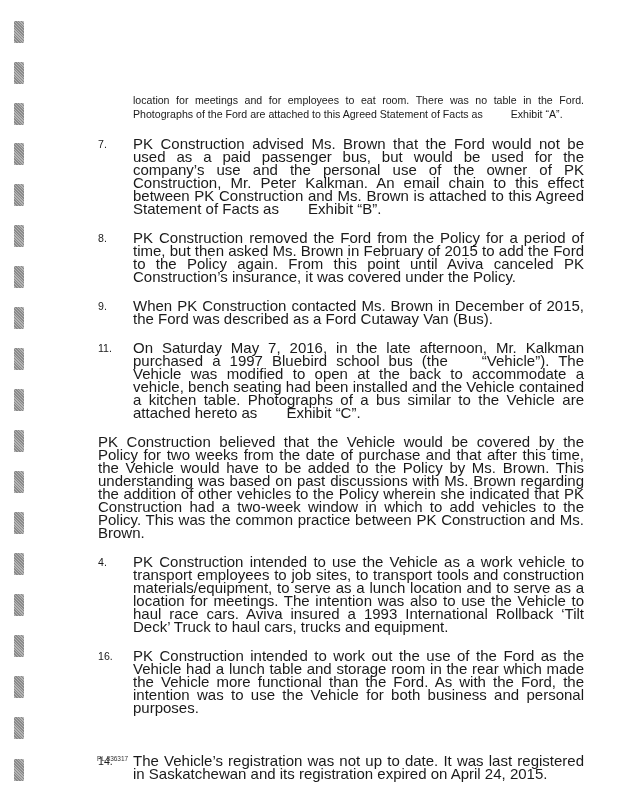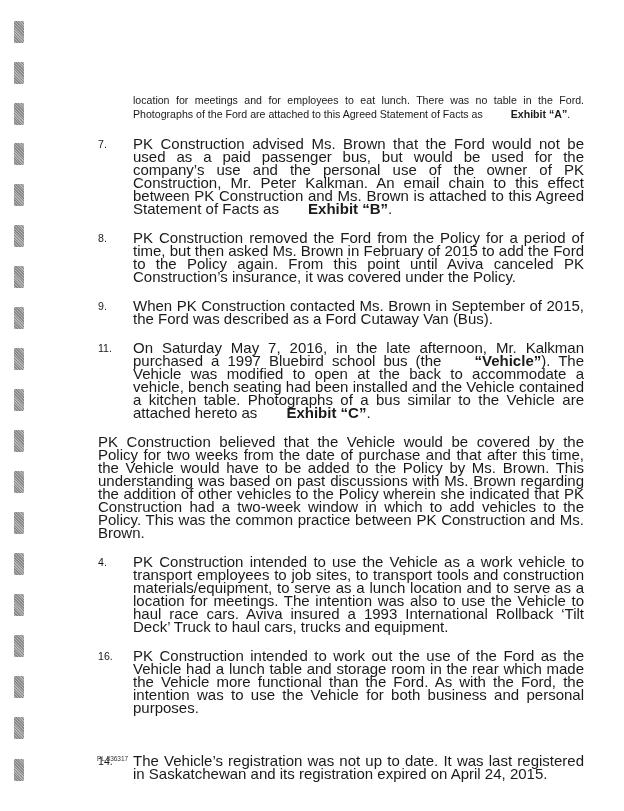--- a/index.html
+++ b/index.html
@@ -12,21 +12,21 @@
     position: absolute; left: 0; width: 10px; height: 22px;
     background: repeating-linear-gradient(45deg, #8a8a8a 0 1px, #b4b4b4 1px 2px);
     border-radius: 1px;
   }
   .page { position: absolute; left: 98px; top: 93px; width: 486px; }
   .cont { margin-left: 35px; font-size: 10.6px; line-height: 14.2px; text-align: justify; }
   .para { display: flex; margin-top: 16px; }
   .para.gap-lg { margin-top: 40px; }
   .num { width: 35px; flex: 0 0 35px; font-size: 10.6px; line-height: 14.2px; }
   .body { flex: 1; font-size: 15px; line-height: 13px; text-align: justify; }
-  b { font-weight: bold; padding-left: 25px; }
+  b { font-weight: normal; padding-left: 25px; }
   .footer { position: absolute; left: 97px; top: 755px; font-size: 6.5px; color: #333; }
 </style>
 </head>
 <body>
 
 <div class="binder">
   <div class="hole" style="top:21px"></div>
   <div class="hole" style="top:62px"></div>
   <div class="hole" style="top:103px"></div>
   <div class="hole" style="top:143px"></div>
@@ -41,35 +41,35 @@
   <div class="hole" style="top:512px"></div>
   <div class="hole" style="top:553px"></div>
   <div class="hole" style="top:594px"></div>
   <div class="hole" style="top:635px"></div>
   <div class="hole" style="top:676px"></div>
   <div class="hole" style="top:717px"></div>
   <div class="hole" style="top:759px"></div>
 </div>
 
 <div class="page">
-  <div class="cont"><span>location for meetings and for employees to eat lunch. There was no table in the Ford. Photographs of the Ford are attached to this Agreed Statement of Facts as </span><b>Exhibit “A”</b><span>.</span></div>
+  <div class="cont"><span>location for meetings and for employees to eat room. There was no table in the Ford. Photographs of the Ford are attached to this Agreed Statement of Facts as </span><b>Exhibit “A”</b><span>.</span></div>
 
   <div class="para">
     <div class="num">7.</div>
     <div class="body"><span>PK Construction advised Ms. Brown that the Ford would not be used as a paid passenger bus, but would be used for the company’s use and the personal use of the owner of PK Construction, Mr. Peter Kalkman. An email chain to this effect between PK Construction and Ms. Brown is attached to this Agreed Statement of Facts as </span><b>Exhibit “B”</b><span>.</span></div>
   </div>
 
   <div class="para">
     <div class="num">8.</div>
     <div class="body">PK Construction removed the Ford from the Policy for a period of time, but then asked Ms. Brown in February of 2015 to add the Ford to the Policy again.  From this point until Aviva canceled PK Construction’s insurance, it was covered under the Policy.</div>
   </div>
 
   <div class="para">
     <div class="num">9.</div>
-    <div class="body">When PK Construction contacted Ms. Brown in September of 2015, the Ford was described as a Ford Cutaway Van (Bus).</div>
+    <div class="body">When PK Construction contacted Ms. Brown in December of 2015, the Ford was described as a Ford Cutaway Van (Bus).</div>
   </div>
 
   <div class="para">
     <div class="num">11.</div>
     <div class="body"><span>On Saturday May 7, 2016, in the late afternoon, Mr. Kalkman purchased a 1997 Bluebird school bus (the </span><b>“Vehicle”</b><span>).  The Vehicle was modified to open at the back to accommodate a vehicle, bench seating had been installed and the Vehicle contained a kitchen table.  Photographs of a bus similar to the Vehicle are attached hereto as </span><b>Exhibit “C”</b><span>.</span></div>
   </div>
 
   <div class="para">
     <div class="body">PK Construction believed that the Vehicle would be covered by the Policy for two weeks from the date of purchase and that after this time, the Vehicle would have to be added to the Policy by Ms. Brown. This understanding was based on past discussions with Ms. Brown regarding the addition of other vehicles to the Policy wherein she indicated that PK Construction had a two-week window in which to add vehicles to the Policy. This was the common practice between PK Construction and Ms. Brown.</div>
   </div>

